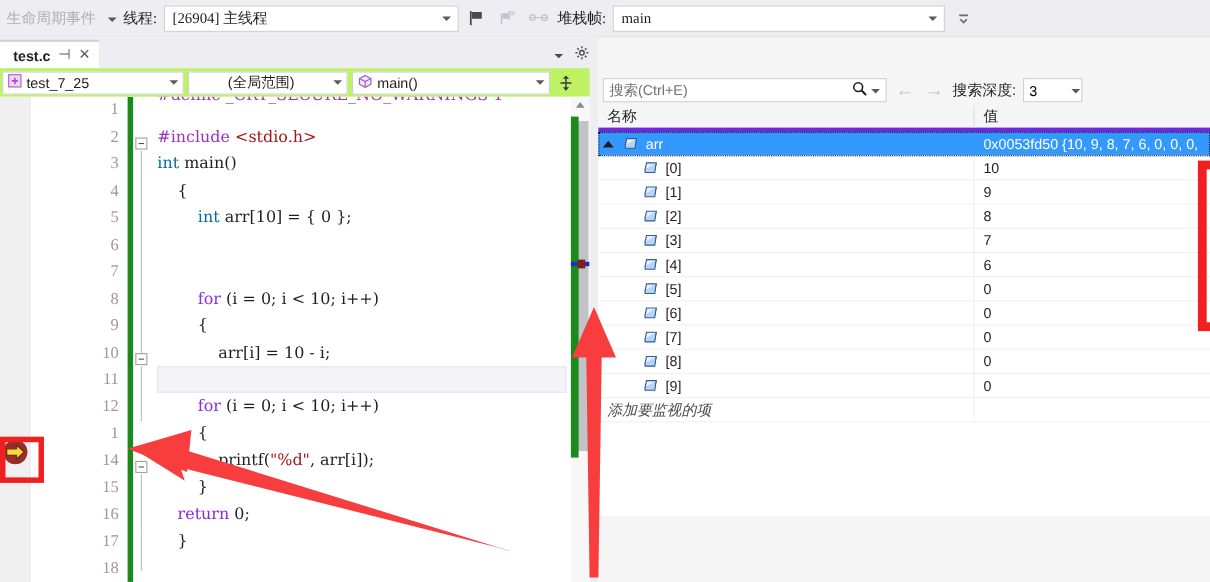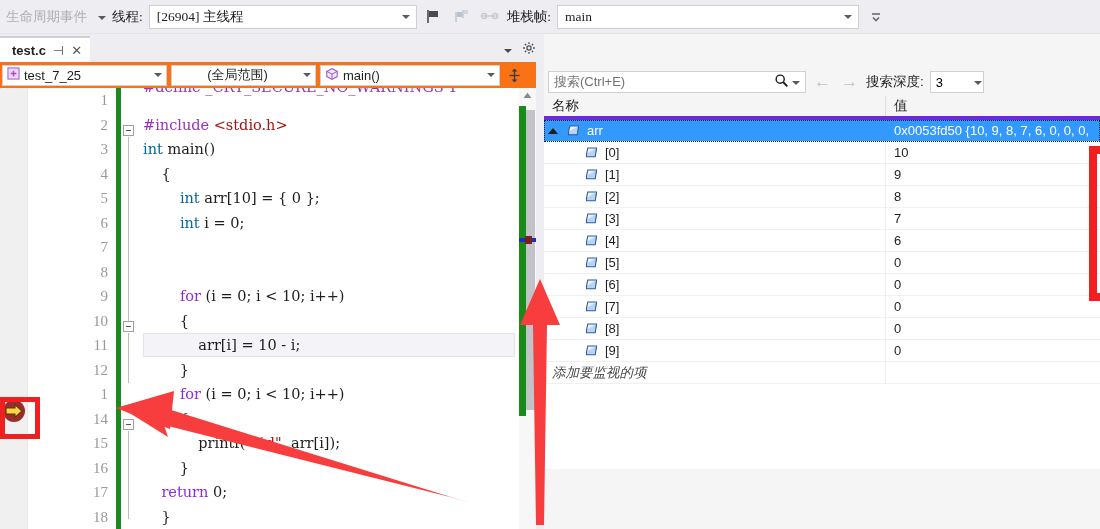--- a/index.html
+++ b/index.html
@@ -54,21 +54,21 @@
     font-size: 13px; color: #1e1e1e; font-weight: bold;
   }
   #tab-testc .tab-btn { color: #5a5a5e; font-weight: normal; font-size: 13px; cursor: default; }
   #tab-strip-right {
     margin-left: auto; display: flex; align-items: center; gap: 10px;
     padding: 0 8px 4px 0;
   }
 
   #nav-bar {
     position: absolute; left: 0; top: 28px; width: 544px; height: 26px;
-    background: #f97316; display: flex; align-items: center; gap: 4px; padding: 0 2px;
+    background: #bef264; display: flex; align-items: center; gap: 4px; padding: 0 2px;
   }
   .navcombo {
     background: #ffffff; border: 1px solid #cfcfd4; height: 21px;
     display: flex; align-items: center; padding: 0 1px 0 4px;
     font-size: 13px; color: #1e1e1e;
   }
   .navcombo .nc-text { flex: 1; white-space: nowrap; overflow: hidden; display: flex; align-items: center; gap: 4px;}
   .navcombo .nc-arrow { width: 15px; display: flex; align-items: center; justify-content: center; }
   #nav-project { width: 165px; }
   #nav-scope { width: 145px; }
@@ -461,23 +461,20 @@
         <div class="line-row">
             <div class="code-line"><span class="k">int</span> <span class="id">main</span>()</div>
           </div>
         <div class="line-row">
             <div class="code-line">    {</div>
           </div>
         <div class="line-row">
             <div class="code-line">        <span class="k">int</span> <span class="id">arr</span>[<span class="num">10</span>] = { <span class="num">0</span> };</div>
           </div>
         <div class="line-row">
-            <div class="code-line">        <span class="k">int</span> <span class="id">i</span> = <span class="num">0</span>;</div>
-          </div>
-        <div class="line-row">
             <div class="code-line"> </div>
           </div>
         <div class="line-row">
             <div class="code-line"> </div>
           </div>
         <div class="line-row">
             <div class="code-line">        <span class="kw2">for</span> (<span class="id">i</span> = <span class="num">0</span>; <span class="id">i</span> &lt; <span class="num">10</span>; <span class="id">i</span>++)</div>
           </div>
         <div class="line-row">
             <div class="code-line">        {</div>

